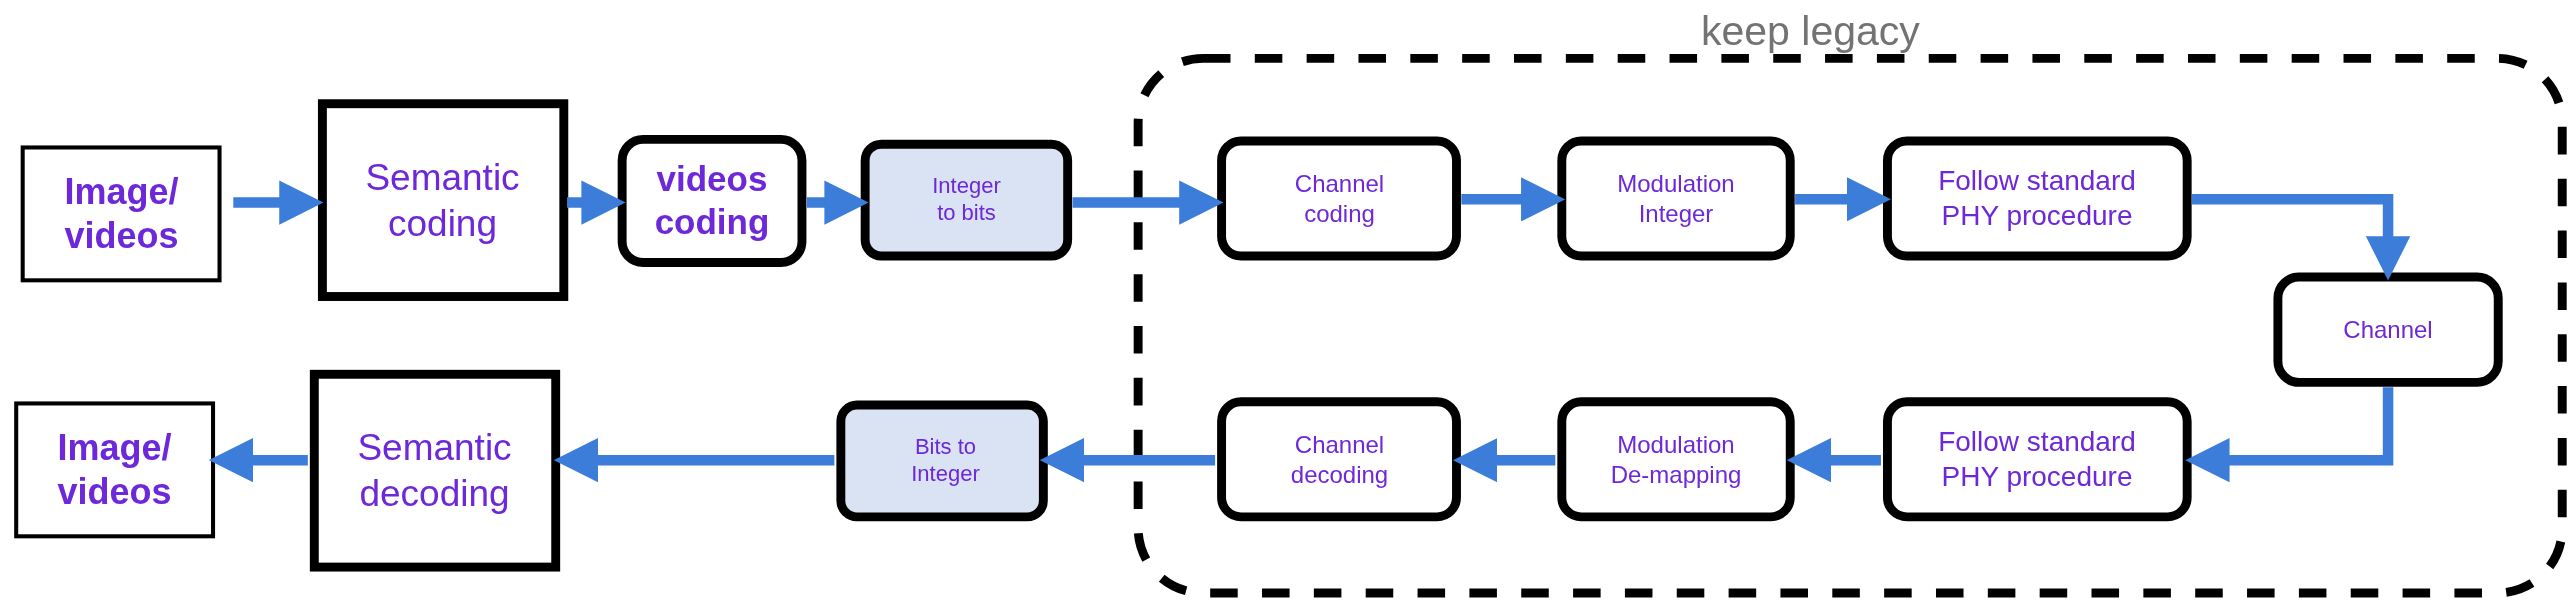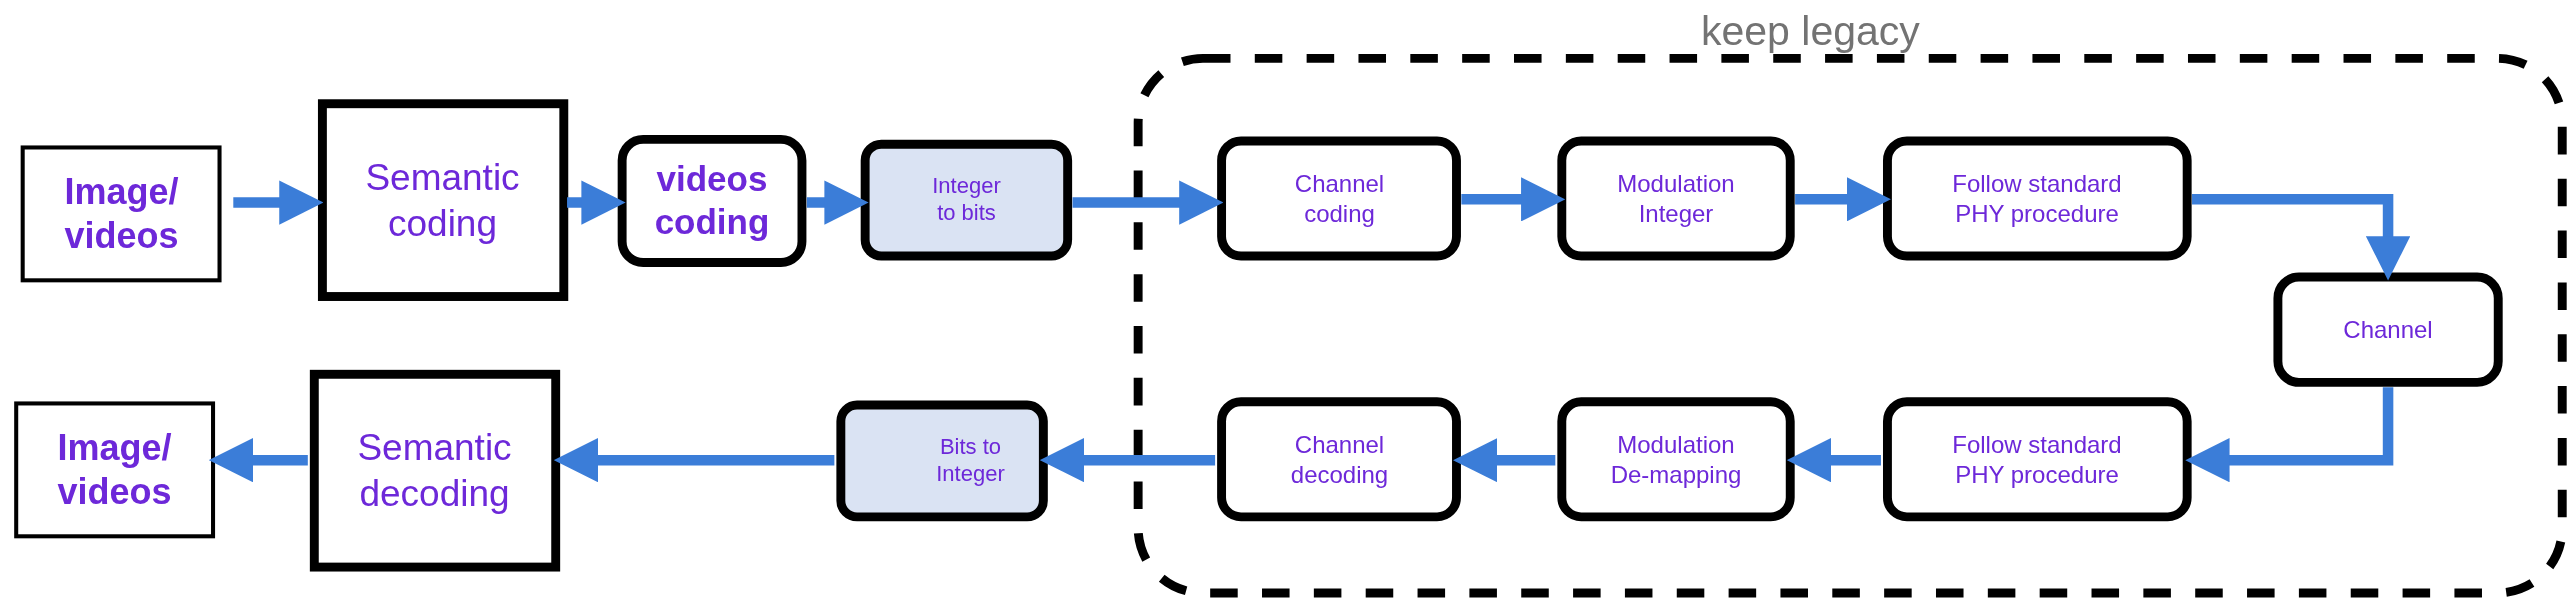--- a/index.html
+++ b/index.html
@@ -36,21 +36,21 @@
     color: #6d28d9;
     line-height: 1.22;
     white-space: pre;
     pointer-events: none;
   }
   .node-text span { display: block; }
   .t-sem      { font-size: 37px; font-weight: 400; align-items: center; }
   .t-io       { font-size: 36px; font-weight: 700; }
   .t-quant    { font-size: 35px; font-weight: 700; }
   .t-intbits  { font-size: 22px; font-weight: 400; }
-  .t-phy      { font-size: 24px; font-weight: 400; }
+  .t-phy      { font-size: 28px; font-weight: 400; }
   .t-channel  { font-size: 24px; font-weight: 400; }
   .t-legacy   { font-size: 41px; font-weight: 400; }
   .legacy-label {
     position: absolute;
     color: #737373;
     white-space: pre;
   }
 </style>
 </head>
 <body>
@@ -106,19 +106,19 @@
       <div class="node-text t-sem" style="left: 322px; top: 104px; width: 241px; height: 193px;"><span>Semantic</span><span>coding</span></div>
       <div class="node-text t-quant" style="left: 622px; top: 139px; width: 180px; height: 123px;"><span>videos</span><span>coding</span></div>
       <div class="node-text t-intbits" style="left: 865px; top: 144px; width: 203px; height: 112px;"><span>Integer</span><span>to bits</span></div>
       <div class="node-text t-channel" style="left: 1222px; top: 141px; width: 235px; height: 115px;"><span>Channel</span><span>coding</span></div>
       <div class="node-text t-channel" style="left: 1562px; top: 141px; width: 228px; height: 115px;"><span>Modulation</span><span>Integer</span></div>
       <div class="node-text t-phy" style="left: 1887px; top: 141px; width: 300px; height: 115px;"><span>Follow standard</span><span>PHY procedure</span></div>
       <div class="node-text t-channel" style="left: 2278px; top: 277px; width: 220px; height: 105px;"><span>Channel</span></div>
       <div class="node-text t-phy" style="left: 1887px; top: 402px; width: 300px; height: 115px;"><span>Follow standard</span><span>PHY procedure</span></div>
       <div class="node-text t-channel" style="left: 1562px; top: 402px; width: 228px; height: 115px;"><span>Modulation</span><span>De-mapping</span></div>
       <div class="node-text t-channel" style="left: 1222px; top: 402px; width: 235px; height: 115px;"><span>Channel</span><span>decoding</span></div>
-      <div class="node-text t-intbits" style="left: 869px; top: 405px; width: 203px; height: 112px;"><span>Bits to</span><span>Integer</span></div>
+      <div class="node-text t-intbits" style="left: 844px; top: 405px; width: 203px; height: 112px;"><span>Bits to</span><span>Integer</span></div>
       <div class="node-text t-sem" style="left: 314px; top: 374px; width: 241px; height: 193px;"><span>Semantic</span><span>decoding</span></div>
       <div class="node-text t-io" style="left: 16px; top: 403px; width: 197px; height: 133px;"><span>Image/</span><span>videos</span></div>
     </div>
 
 </div>
 
 
 </body></html>

